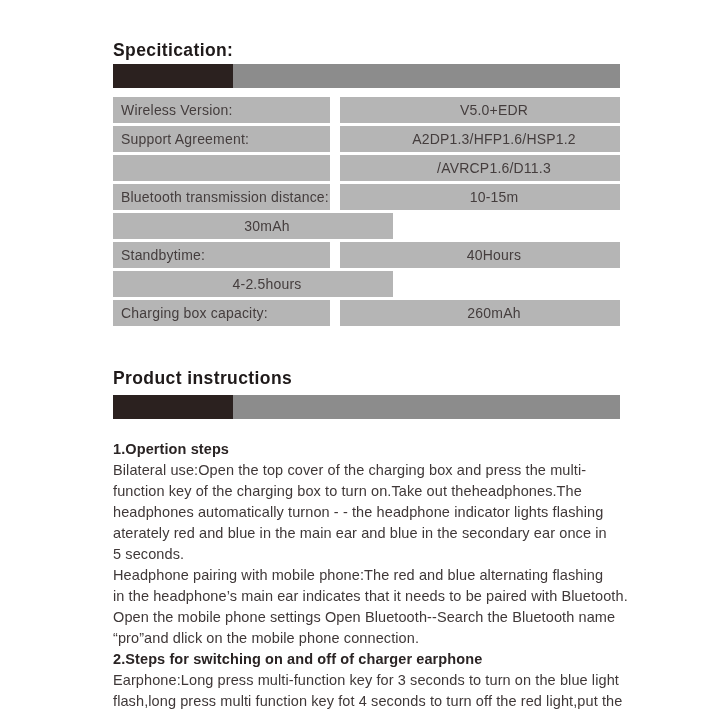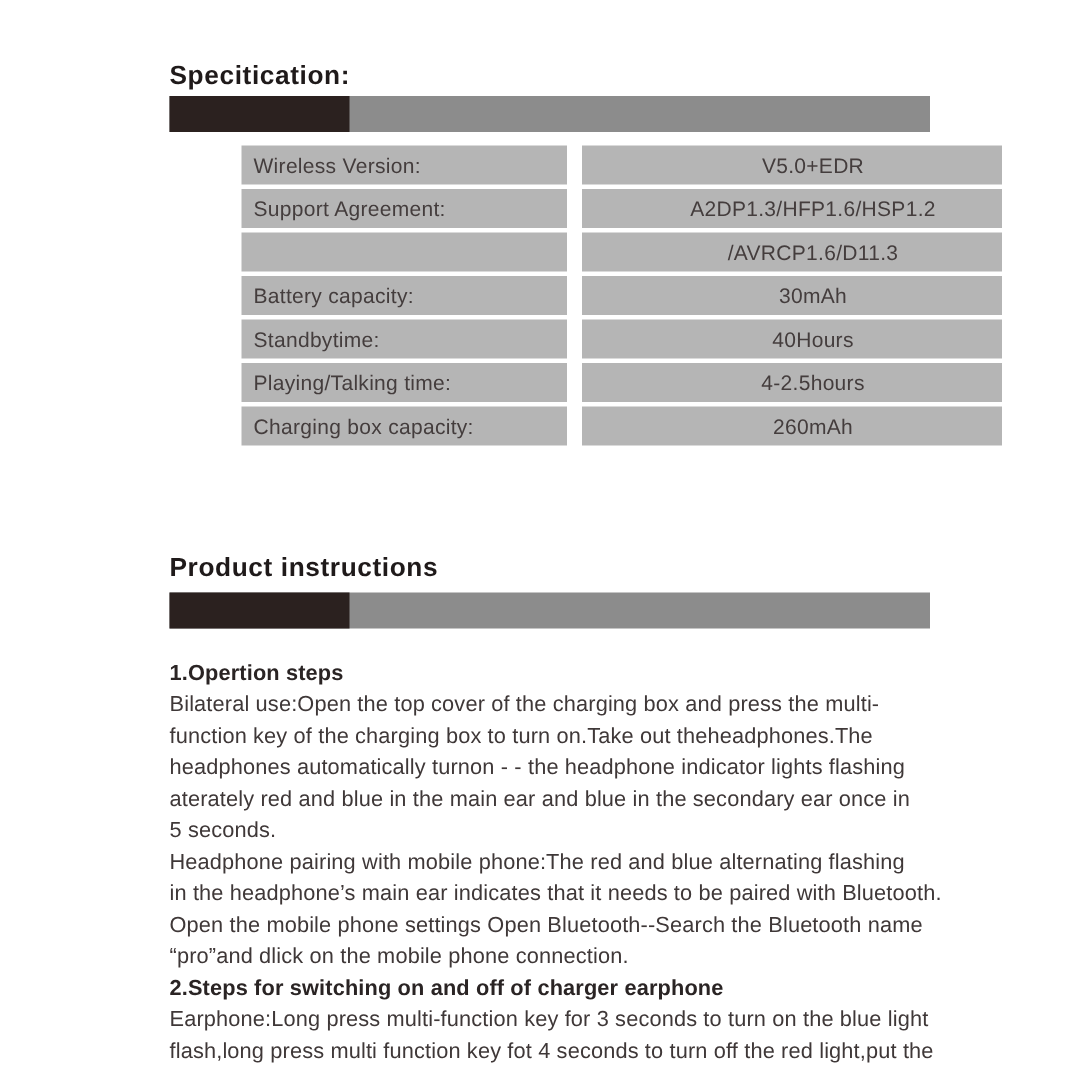--- a/index.html
+++ b/index.html
@@ -35,21 +35,20 @@
   .divider-bar .dark-segment {
     width: 120px;
     height: 100%;
     background: #2b211f;
   }
   .spec-table {
     position: absolute;
     left: 113px;
     top: 97px;
     width: 557px;
-    margin-left: 48px;
   }
   .spec-row {
     display: flex;
     gap: 10px;
     margin-bottom: 3px;
   }
   .cell {
     height: 26px;
     background: #b5b5b5;
     color: #443d3d;
@@ -104,29 +103,31 @@
     </div>
     <div class="spec-row">
       <div class="cell label">Support Agreement:</div>
       <div class="cell value">A2DP1.3/HFP1.6/HSP1.2</div>
     </div>
     <div class="spec-row">
       <div class="cell label"></div>
       <div class="cell value">/AVRCP1.6/D11.3</div>
     </div>
     <div class="spec-row">
-      <div class="cell label">Battery capacity:</div>
+      <div class="cell label">Bluetooth transmission distance:</div>
+      <div class="cell value">10-15m</div>
+    </div>
+    <div class="spec-row">
       <div class="cell value">30mAh</div>
     </div>
     <div class="spec-row">
       <div class="cell label">Standbytime:</div>
       <div class="cell value">40Hours</div>
     </div>
     <div class="spec-row">
-      <div class="cell label">Playing/Talking time:</div>
       <div class="cell value">4-2.5hours</div>
     </div>
     <div class="spec-row">
       <div class="cell label">Charging box capacity:</div>
       <div class="cell value">260mAh</div>
     </div>
   </div>
 
   <div id="instructions-heading" class="section-heading">Product instructions</div>
 

